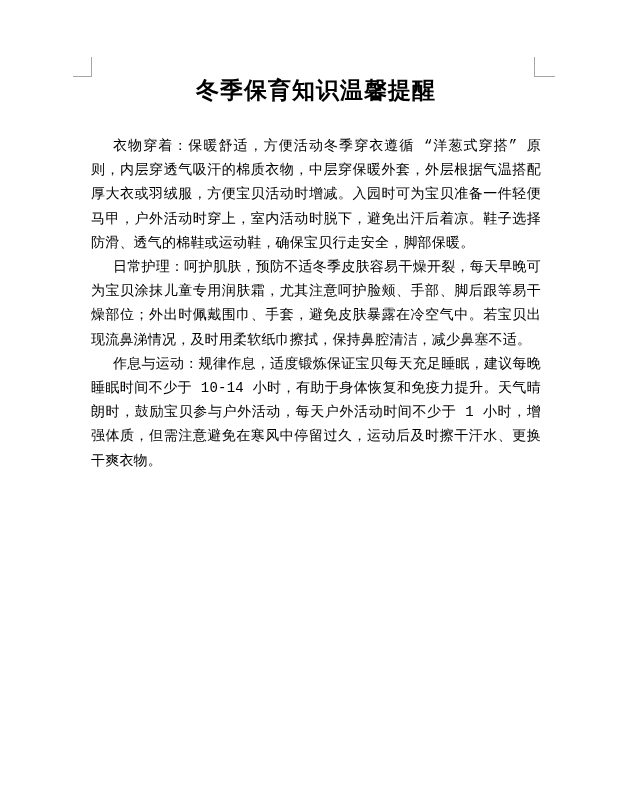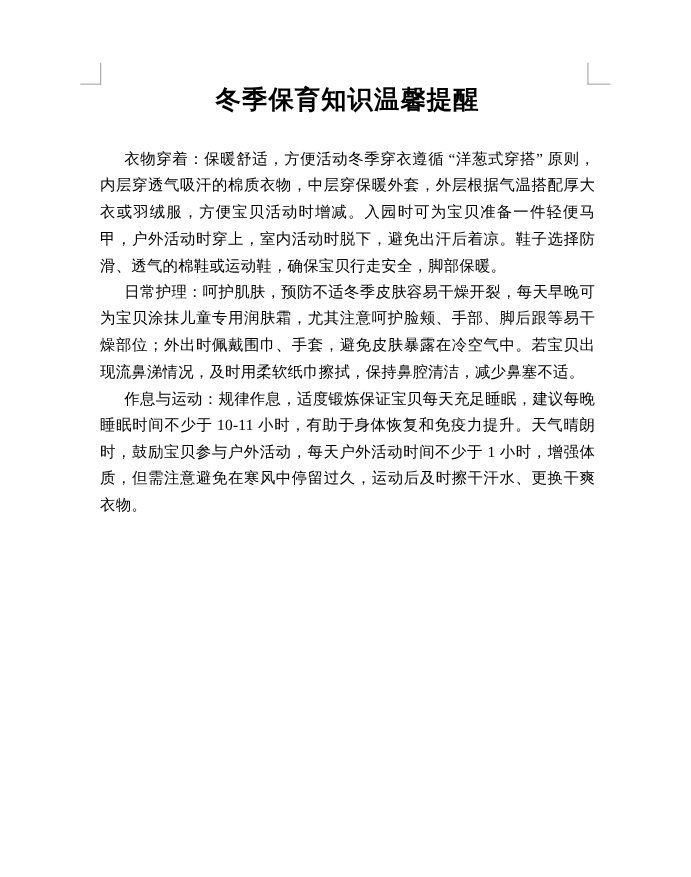--- a/index.html
+++ b/index.html
@@ -60,20 +60,21 @@
     margin-top: 28px;
   }
   .doc-para {
     margin: 0;
     font-size: 14px;
     line-height: 24.2px;
     text-align: justify;
     text-indent: 22px;
     letter-spacing: 0.2px;
     word-break: break-all;
+    font-family: Liberation Mono, monospace;
   }
 </style>
 </head>
 <body>
 
 <div class="page">
 
   <div class="margin-mark top-left"></div>
 
   <div class="margin-mark top-right"></div>
@@ -82,17 +83,17 @@
 
     <h1 class="doc-title">冬季保育知识温馨提醒</h1>
 
     <div class="doc-body">
 
       <p class="doc-para">衣物穿着：保暖舒适，方便活动冬季穿衣遵循 “洋葱式穿搭” 原则，内层穿透气吸汗的棉质衣物，中层穿保暖外套，外层根据气温搭配厚大衣或羽绒服，方便宝贝活动时增减。入园时可为宝贝准备一件轻便马甲，户外活动时穿上，室内活动时脱下，避免出汗后着凉。鞋子选择防滑、透气的棉鞋或运动鞋，确保宝贝行走安全，脚部保暖。</p>
 
 
       <p class="doc-para">日常护理：呵护肌肤，预防不适冬季皮肤容易干燥开裂，每天早晚可为宝贝涂抹儿童专用润肤霜，尤其注意呵护脸颊、手部、脚后跟等易干燥部位；外出时佩戴围巾、手套，避免皮肤暴露在冷空气中。若宝贝出现流鼻涕情况，及时用柔软纸巾擦拭，保持鼻腔清洁，减少鼻塞不适。</p>
 
-      <p class="doc-para">作息与运动：规律作息，适度锻炼保证宝贝每天充足睡眠，建议每晚睡眠时间不少于 10-11 小时，有助于身体恢复和免疫力提升。天气晴朗时，鼓励宝贝参与户外活动，每天户外活动时间不少于 1 小时，增强体质，但需注意避免在寒风中停留过久，运动后及时擦干汗水、更换干爽衣物。</p>
+      <p class="doc-para">作息与运动：规律作息，适度锻炼保证宝贝每天充足睡眠，建议每晚睡眠时间不少于 10-14 小时，有助于身体恢复和免疫力提升。天气晴朗时，鼓励宝贝参与户外活动，每天户外活动时间不少于 1 小时，增强体质，但需注意避免在寒风中停留过久，运动后及时擦干汗水、更换干爽衣物。</p>
 
     </div>
   </div>
 </div>
 
 </body></html>

